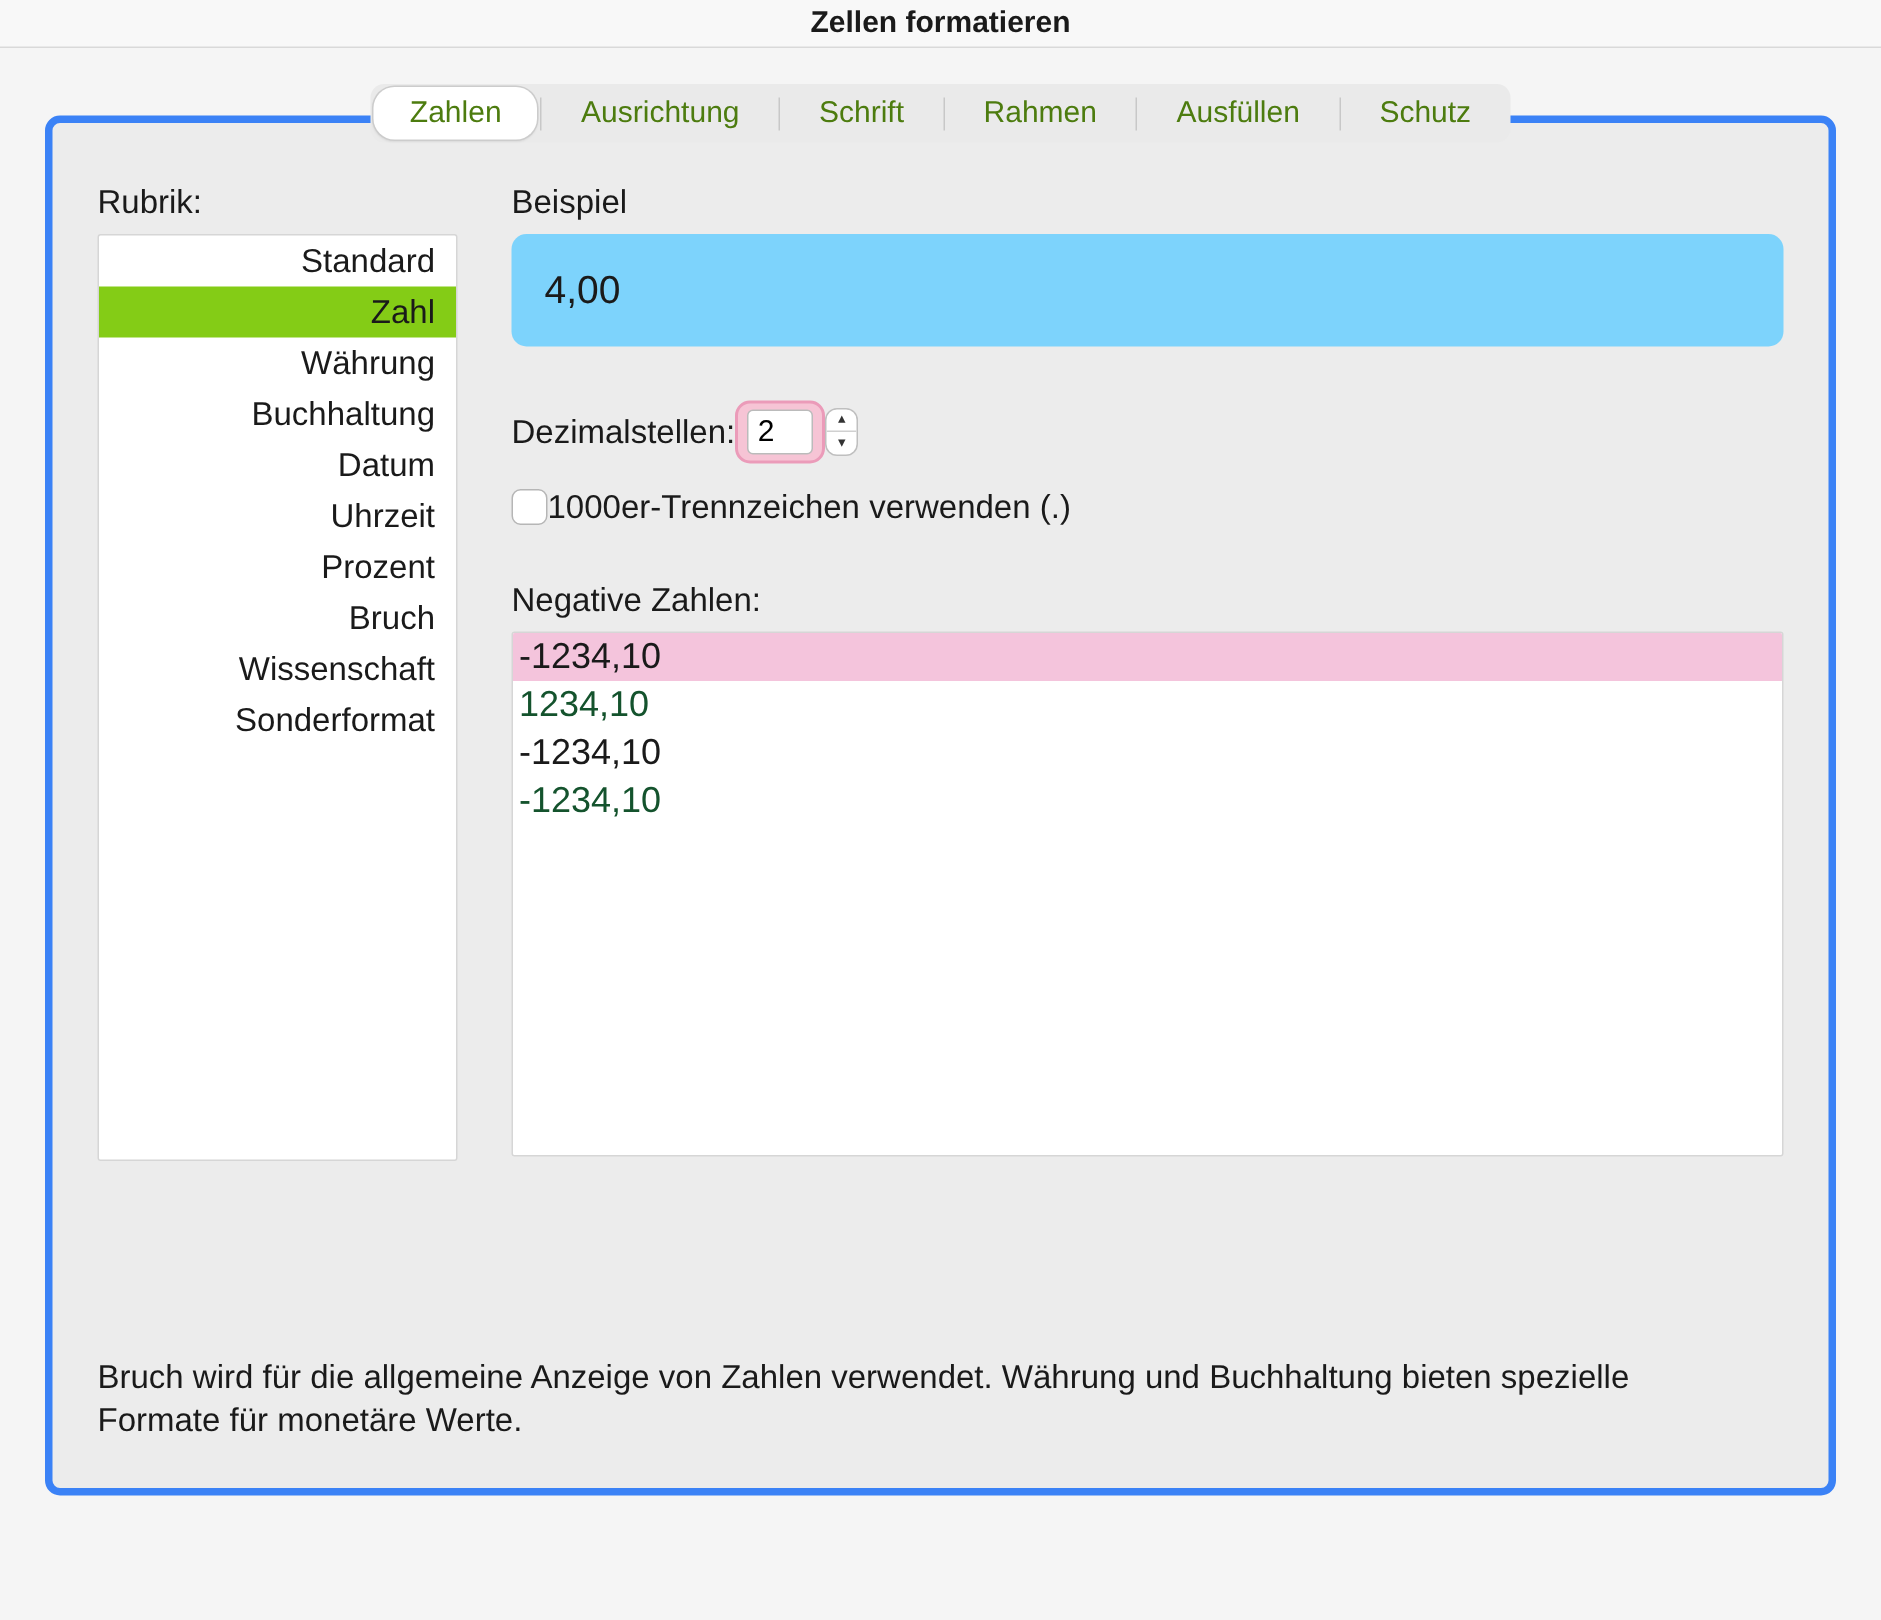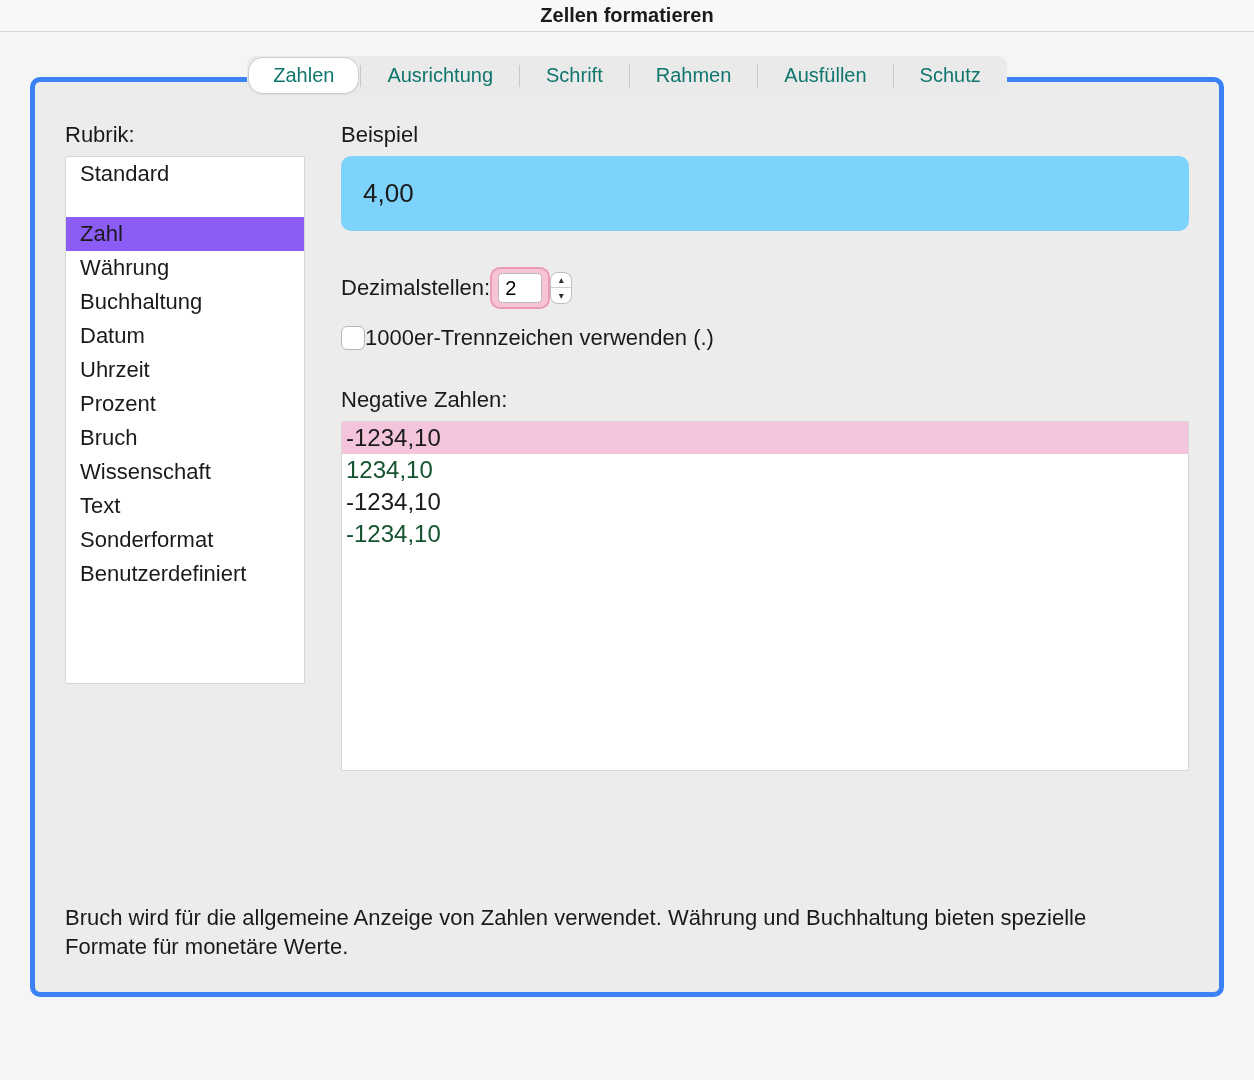--- a/index.html
+++ b/index.html
@@ -32,21 +32,21 @@
   .tabbar {
     display: flex;
     background: #eaeaea;
     border-radius: 9px;
     padding: 2px;
     align-items: center;
   }
   .tab {
     padding: 6px 24px;
     font-size: 20px;
-    color: #0f766e;
+    color: #4d7c0f;
     border-radius: 14px;
     cursor: default;
     white-space: nowrap;
   }
   .tab.active {
     background: #fff;
     box-shadow: 0 0 0 1px #ccc, 0 1px 2px rgba(0,0,0,.15);
     font-weight: 500;
   }
   .tab-sep {
@@ -72,31 +72,31 @@
   .left-col { width: 240px; flex: 0 0 240px; }
   .right-col { flex: 1; }
   .section-label {
     font-size: 22px;
     margin-bottom: 8px;
   }
   .rubrik-list {
     background: #fff;
     border: 1px solid #d6d6d6;
     border-radius: 2px;
-    height: 528px;
+    height: 618px;
     overflow: auto;
+    text-align: right;
   }
   .rubrik-item {
     padding: 4px 14px;
     font-size: 22px;
     cursor: default;
   }
   .rubrik-item.selected {
-    background: #8b5cf6;
-    margin-top: 26px;
+    background: #84cc16;
   }
   .example-box {
     background: #7dd3fc;
     border-radius: 10px;
     padding: 22px 22px;
     font-size: 26px;
     margin-bottom: 36px;
   }
   .row {
     display: flex;
@@ -199,23 +199,21 @@
         <div class="rubrik-list" id="rubrik-list">
             <div class="rubrik-item">Standard</div>
             <div class="rubrik-item selected">Zahl</div>
             <div class="rubrik-item">Währung</div>
             <div class="rubrik-item">Buchhaltung</div>
             <div class="rubrik-item">Datum</div>
             <div class="rubrik-item">Uhrzeit</div>
             <div class="rubrik-item">Prozent</div>
             <div class="rubrik-item">Bruch</div>
             <div class="rubrik-item">Wissenschaft</div>
-            <div class="rubrik-item">Text</div>
             <div class="rubrik-item">Sonderformat</div>
-            <div class="rubrik-item">Benutzerdefiniert</div>
           </div>
       </div>
 
       <div class="right-col">
 
         <div class="section-label">Beispiel</div>
         <div class="example-box">4,00</div>
 
         <div class="row">
           <span>Dezimalstellen:</span>

